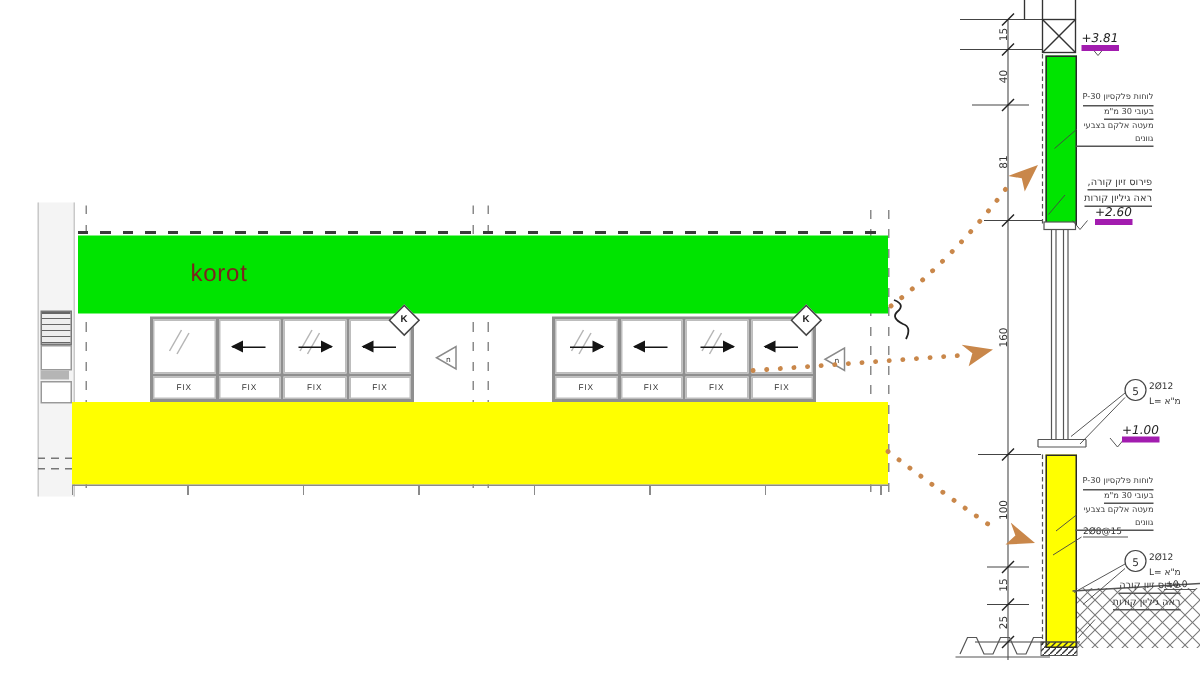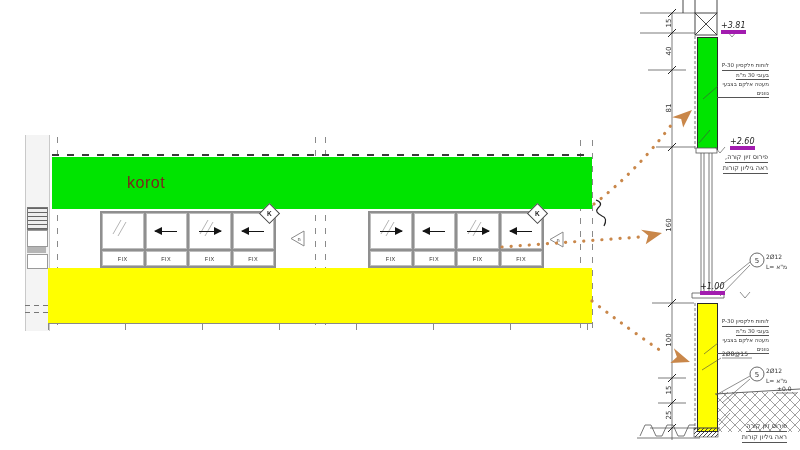--- a/index.html
+++ b/index.html
@@ -35,21 +35,21 @@
   .glass{position:absolute;left:7px;top:3px;}
   .arrow{position:relative;width:22px;height:1px;background:#151515;}
   .arrow.left::before{content:"";position:absolute;left:-1px;top:-3.5px;border-top:4px solid transparent;border-bottom:4px solid transparent;border-right:8px solid #151515;}
   .arrow.right::after{content:"";position:absolute;right:-1px;top:-3.5px;border-top:4px solid transparent;border-bottom:4px solid transparent;border-left:8px solid #151515;}
   .diamond{position:absolute;right:-4px;top:-8px;width:13px;height:13px;border:1px solid #444;background:#fff;transform:rotate(45deg);display:flex;align-items:center;justify-content:center;}
   .diamond span{transform:rotate(-45deg);font-size:6.5px;font-weight:bold;color:#222;}
   
   .heb{position:absolute;direction:rtl;text-align:right;color:#3a3a3a;font-family:"DejaVu Sans","Liberation Sans",sans-serif;}
   .heb .ln{display:inline-block;border-bottom:.5px solid #555;line-height:1.55;}
   .note-sm{font-size:5.5px;width:52px;}
-  .note-md{font-size:6.5px;width:60px;margin-top:36px;}
+  .note-md{font-size:6.5px;width:60px;}
   .lvl{position:absolute;font-size:8px;color:#222;border-bottom:4px solid #a21caf;font-family:"DejaVu Sans","Liberation Sans",sans-serif;font-style:italic;}
   svg text{font-family:"DejaVu Sans","Liberation Sans",sans-serif;fill:#333;}
 </style>
 </head>
 <body>
 
 <div id="stage">
 
   <div class="vdash" style="left:57px;top:137px;height:193px;"></div>
   <div class="vdash" style="left:315px;top:137px;height:193px;"></div>
@@ -278,21 +278,21 @@
     </g>
     <g stroke="rgba(0,0,0,0)" stroke-width="1" fill="none">
       <path d="M664,133 L692,110" marker-end="url(#ah)"></path>
       <path d="M630,239 L662,233" marker-end="url(#ah)"></path>
       <path d="M656,349 L690,362" marker-end="url(#ah)"></path>
     </g>
   </svg>
 
   <div class="lvl" style="left:721px;top:21px;">+3.81</div>
   <div class="lvl" style="left:710px;top:137px;margin-left:20px;">+2.60</div>
-  <div class="lvl" style="left:700px;top:282px;text-align:center;">+1.00</div>
+  <div class="lvl" style="left:748px;top:282px;text-align:center;">+1.00</div>
 
   <div class="heb note-sm" style="left:717px;top:61px;">
     <span class="ln">לוחות פלקסיון P-30</span><br>
     <span class="ln">בעובי 30 מ"מ</span><br>
     <span class="ln">מעטה אלקם בצבעי גוונים</span>
   </div>
   <div class="heb note-md" style="left:708px;top:116px;">
     <span class="ln">פירוס זיון קורה,</span><br>
     <span class="ln">ראה גיליון קורות</span>
   </div>

